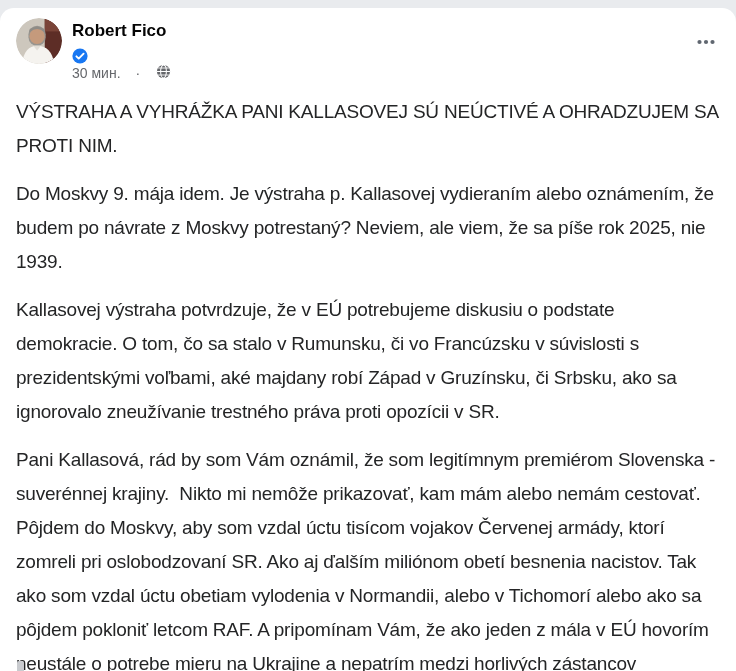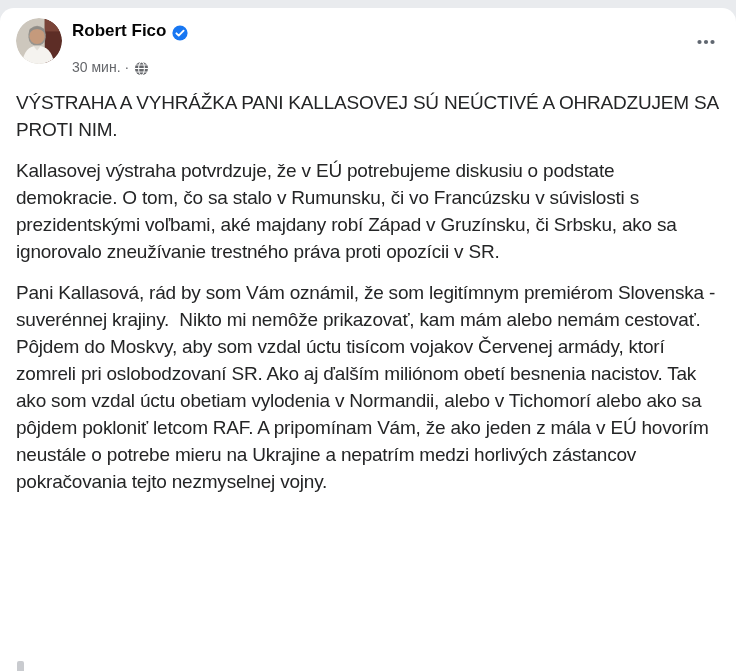--- a/index.html
+++ b/index.html
@@ -23,34 +23,34 @@
     position: relative;
   }
   .avatar {
     width: 46px; height: 46px;
     border-radius: 50%;
     overflow: hidden;
     flex: 0 0 46px;
     cursor: pointer;
   }
   .header-text { margin-left: 10px; padding-top: 2px; }
-  .name-row { display: flex; align-items: flex-end; gap: 6px; }
+  .name-row { display: flex; align-items: flex-start; gap: 6px; flex-direction: column; }
   .author-name {
     font-size: 17px;
     font-weight: 700;
     color: #050505;
     line-height: 21px;
     cursor: pointer;
   }
   .verified-badge { display: inline-flex; margin-top: 1px; }
   .meta-row {
     display: flex;
-    align-items: flex-end;
-    gap: 4px;
-    margin-top: 17px;
+    align-items: flex-start;
+    gap: 15px;
+    margin-top: 0;
     font-size: 14px;
     color: #65676b;
     line-height: 18px;
   }
   .meta-sep { color: #65676b; }
   .globe-icon { display: inline-flex; margin-left: 1px; }
   .more-button {
     position: absolute;
     right: 14px; top: 18px;
     width: 32px; height: 32px;
@@ -58,21 +58,21 @@
     border-radius: 50%;
     cursor: pointer;
   }
   .post-body {
     padding: 0 16px;
     margin-top: 13px;
   }
   .post-body p {
     margin: 0 0 14px 0;
     font-size: 19px;
-    line-height: 27px;
+    line-height: 34px;
     letter-spacing: -0.2px;
     color: #242526;
     white-space: pre-wrap;
   }
   .cutoff-artifact {
     position: absolute;
     left: 17px; bottom: 0;
     width: 7px; height: 10px;
     background: #c9cbcf;
     border-radius: 2px 2px 0 0;
@@ -136,19 +136,20 @@
           <circle cx="3.5" cy="10" r="2.1"></circle>
           <circle cx="10" cy="10" r="2.1"></circle>
           <circle cx="16.5" cy="10" r="2.1"></circle>
         </g>
       </svg>
     </div>
   </div>
 
   <div class="post-body">
     <p>VÝSTRAHA A VYHRÁŽKA PANI KALLASOVEJ SÚ NEÚCTIVÉ A OHRADZUJEM SA PROTI NIM.</p>
+    <p>Do Moskvy 9. mája idem. Je výstraha p. Kallasovej vydieraním alebo oznámením, že budem po návrate z Moskvy potrestaný? Neviem, ale viem, že sa píše rok 2025, nie 1939.</p>
     <p>Kallasovej výstraha potvrdzuje, že v EÚ potrebujeme diskusiu o podstate demokracie. O tom, čo sa stalo v Rumunsku, či vo Francúzsku v súvislosti s prezidentskými voľbami, aké majdany robí Západ v Gruzínsku, či Srbsku, ako sa ignorovalo zneužívanie trestného práva proti opozícii v SR.</p>
     <p>Pani Kallasová, rád by som Vám oznámil, že som legitímnym premiérom Slovenska - suverénnej krajiny.  Nikto mi nemôže prikazovať, kam mám alebo nemám cestovať. Pôjdem do Moskvy, aby som vzdal úctu tisícom vojakov Červenej armády, ktorí zomreli pri oslobodzovaní SR. Ako aj ďalším miliónom obetí besnenia nacistov. Tak ako som vzdal úctu obetiam vylodenia v Normandii, alebo v Tichomorí alebo ako sa pôjdem pokloniť letcom RAF. A pripomínam Vám, že ako jeden z mála v EÚ hovorím neustále o potrebe mieru na Ukrajine a nepatrím medzi horlivých zástancov pokračovania tejto nezmyselnej vojny.</p>
 
   </div>
 
   <div class="cutoff-artifact"></div>
 </div>
 
 </body></html>

